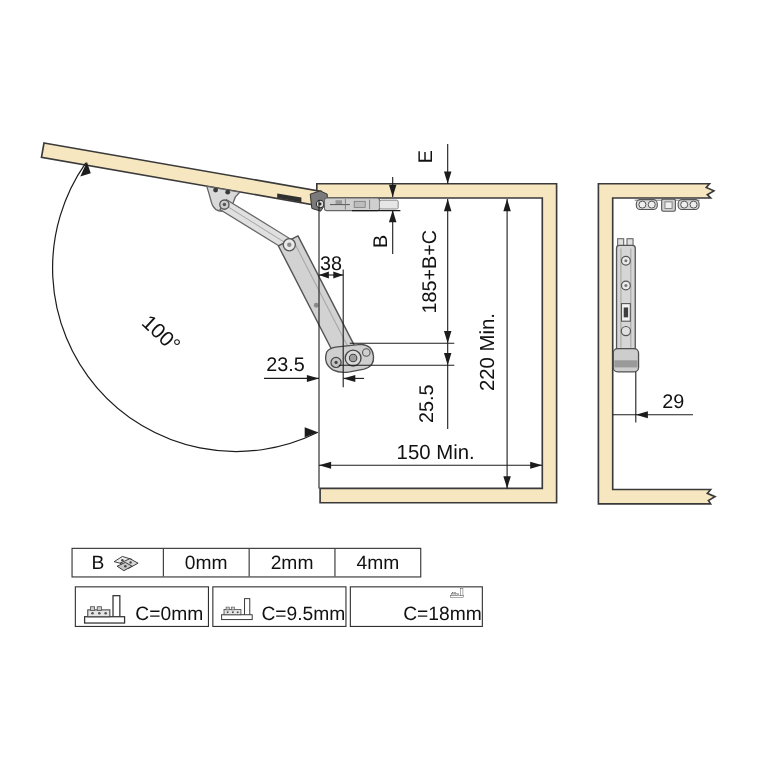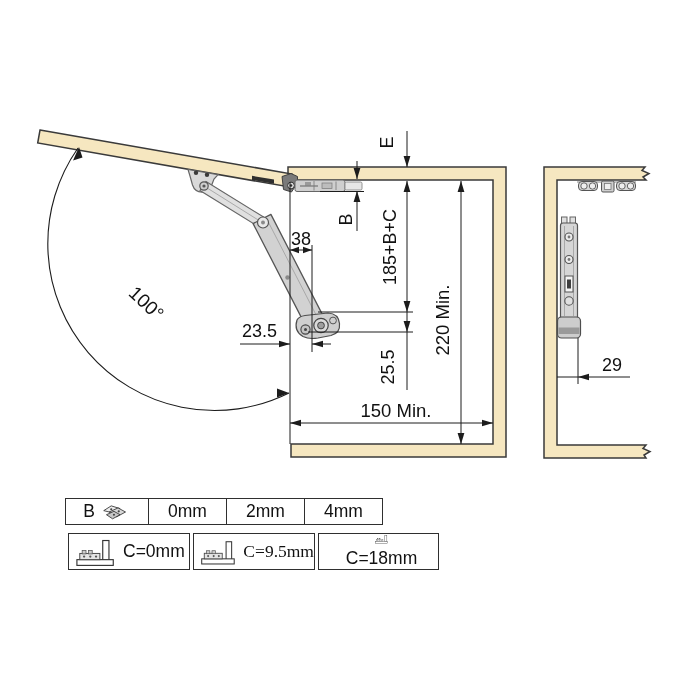--- a/index.html
+++ b/index.html
@@ -12,24 +12,24 @@
   .angletext{font-size:19px;}
   
   .tbl-row1{position:absolute;left:65px;top:498px;width:318px;height:27px;
             border:1.4px solid #2f2f2f;display:flex;box-sizing:border-box;background:#fff;}
   .tbl-row1 .cell{display:flex;align-items:center;justify-content:center;
                   font-size:17.5px;color:#111;box-sizing:border-box;}
   .tbl-row1 .cell + .cell{border-left:1.4px solid #2f2f2f;}
   .cell-b{width:82px;gap:6px;}
   .cell-v{flex:1;}
   .opt-box{position:absolute;top:533px;height:37px;border:1.4px solid #2f2f2f;
-           display:flex;align-items:center;box-sizing:border-box;background:#fff;
+           display:flex;align-items:flex-end;box-sizing:border-box;background:#fff;
            font-size:17.5px;color:#111;padding-left:6px;gap:4px;}
   .opt1{left:68px;width:122px;}
-  .opt2{left:193px;width:122px;font-family:Liberation Serif, serif;}
+  .opt2{left:193px;width:122px;}
   .opt3{left:318px;width:121px;flex-direction:column;}
 </style>
 </head>
 <body>
 
 <div id="stage">
 <svg id="drawing" width="700" height="700" viewBox="0 0 700 700">
 
   <path d="M288,167 H506 V457 H291 V444 H493 V180 H288 Z" fill="#f6e7c0" stroke="#3a3a3a" stroke-width="1.5"></path>
 

